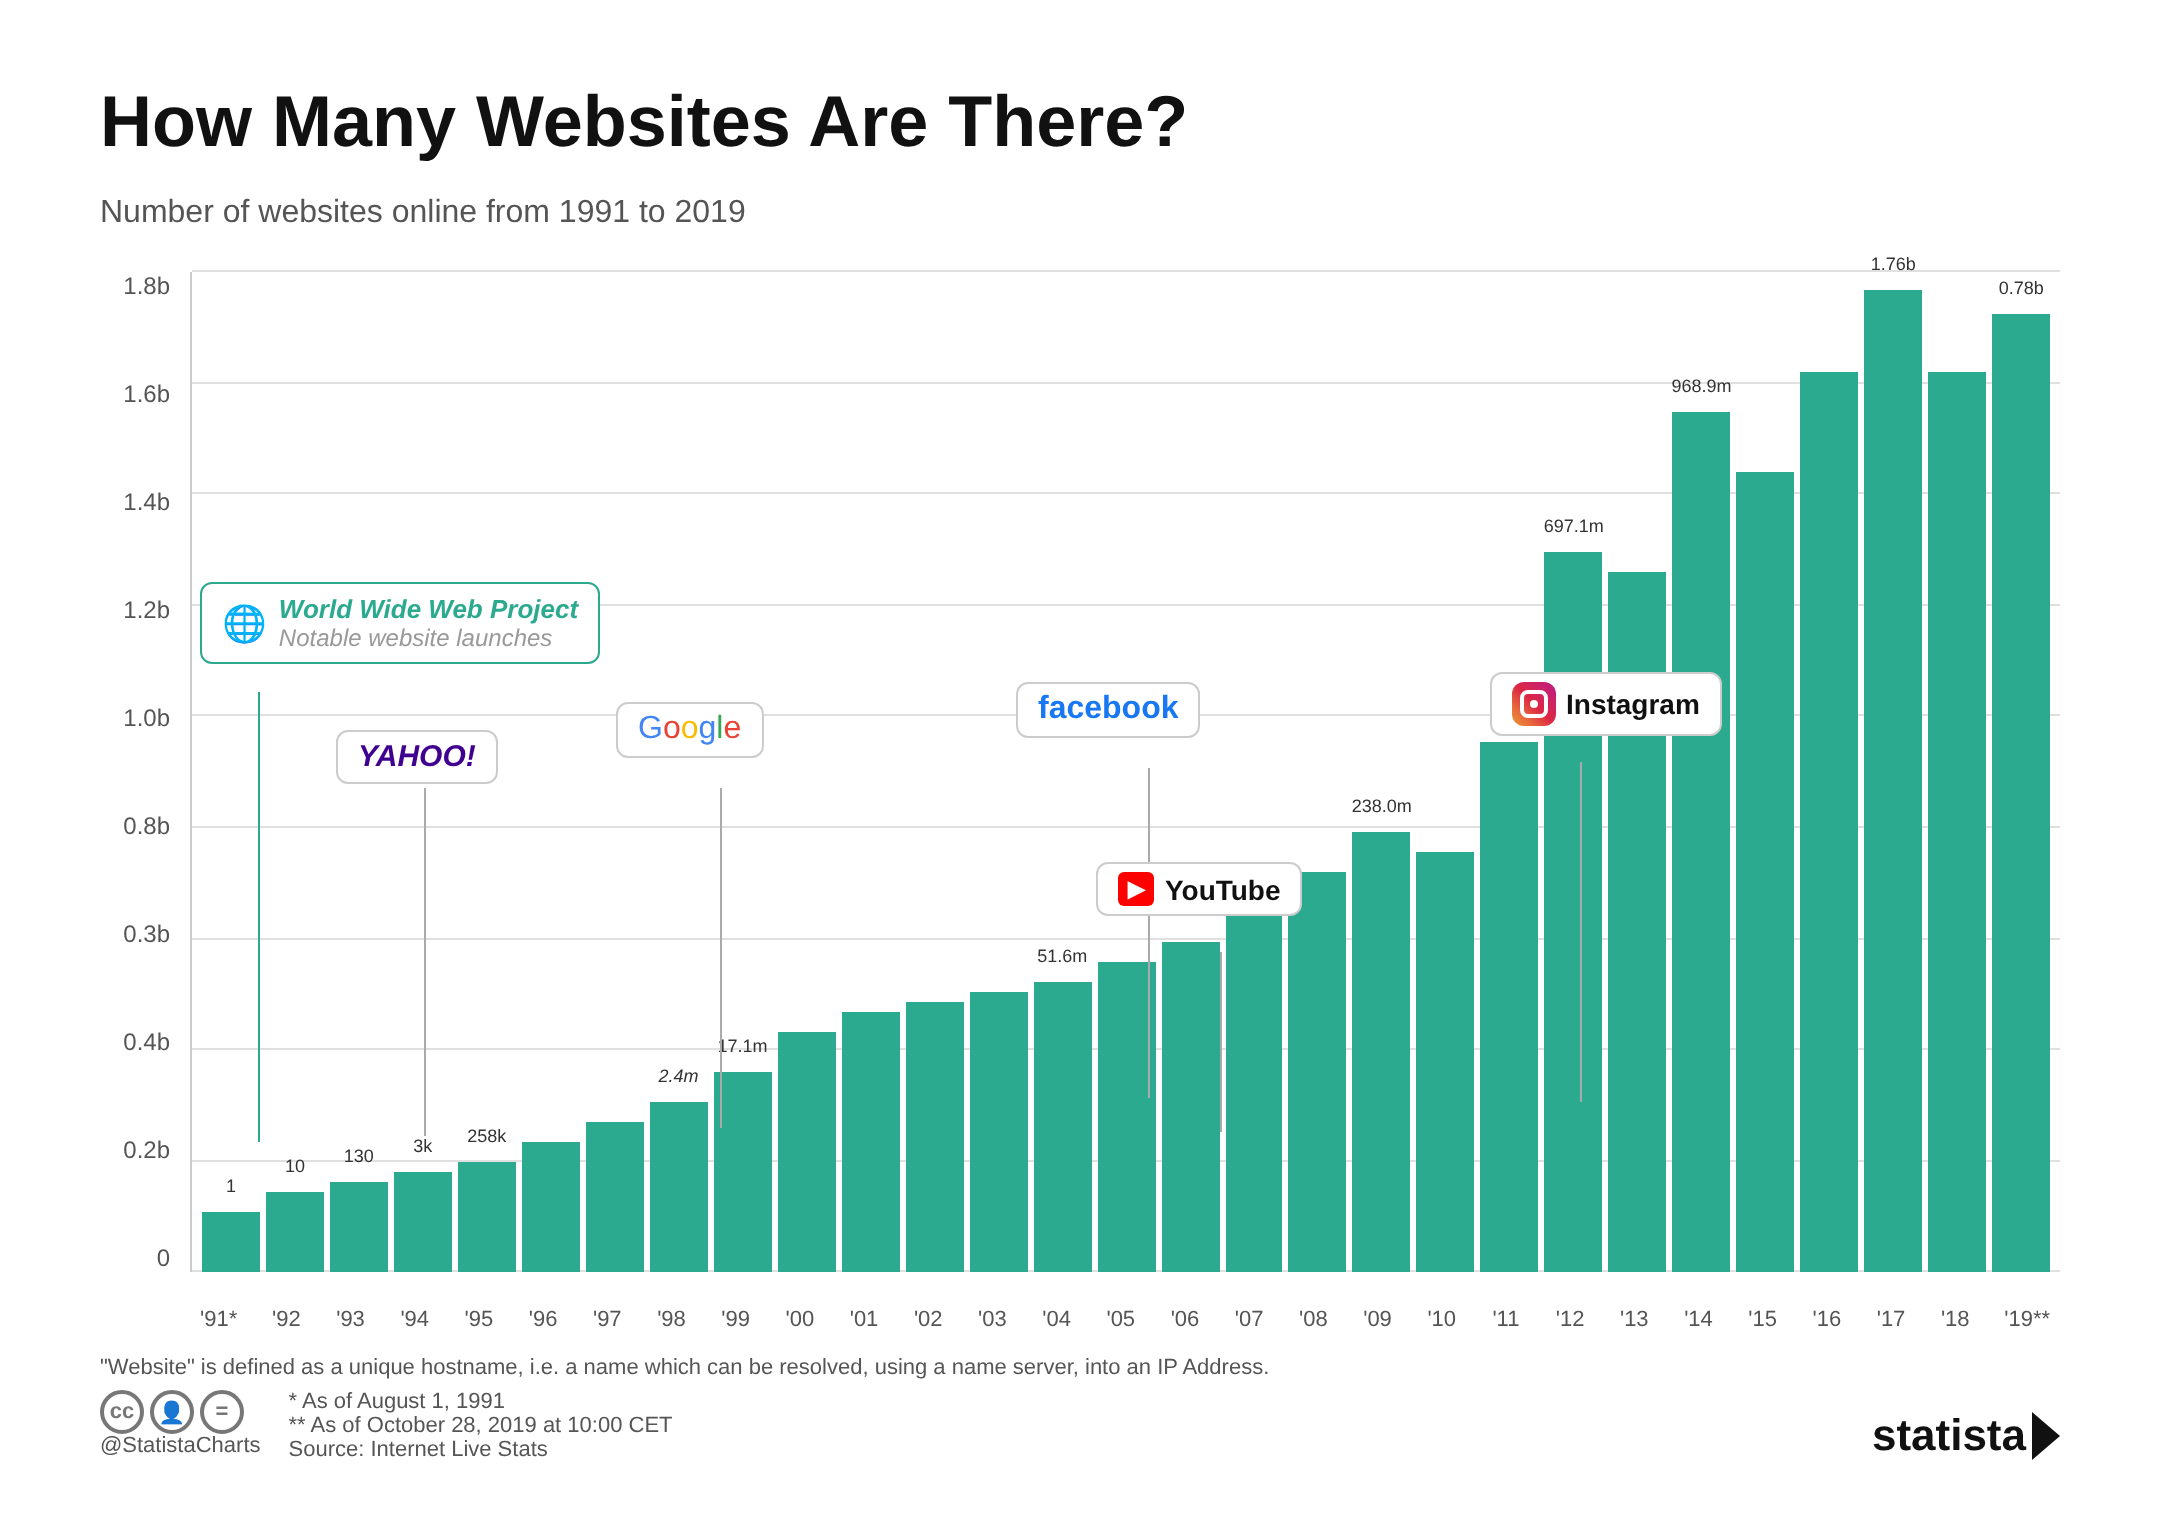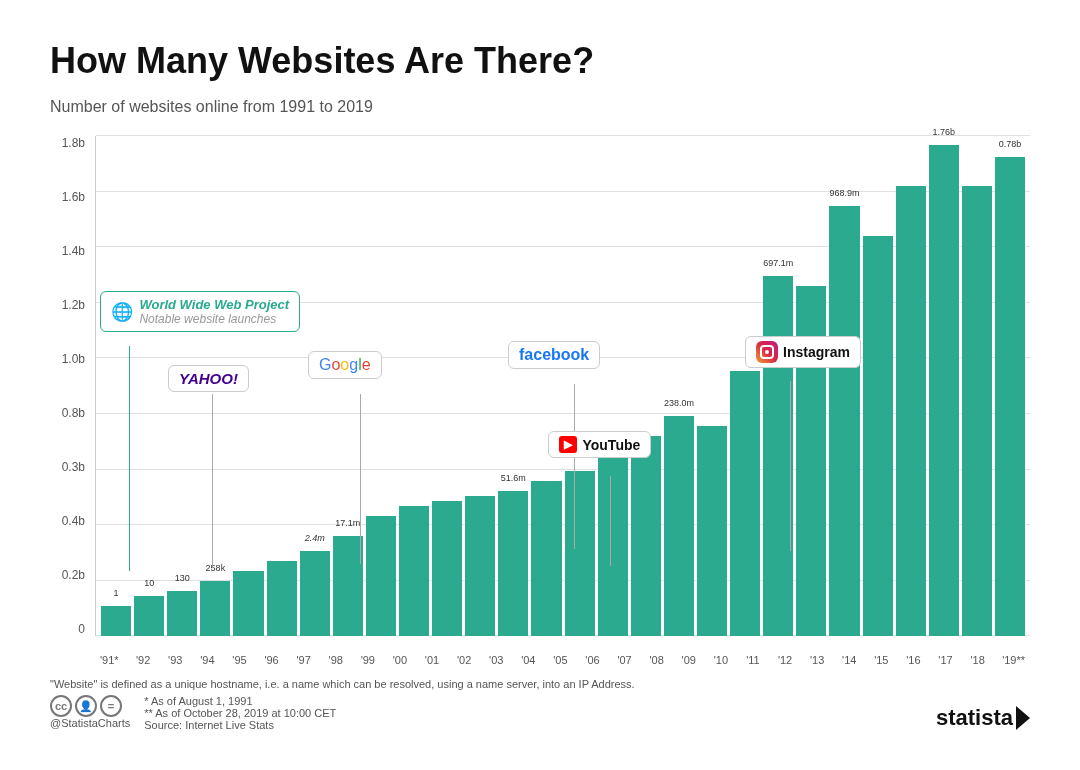--- a/index.html
+++ b/index.html
@@ -219,20 +219,25 @@
           </div>
         </div>
         <div class="bar-group">
           <div class="bar" style="height: 8%;">
             <div class="bar-label-top">10</div>
           </div>
         </div>
         <div class="bar-group">
           <div class="bar" style="height: 9%;">
             <div class="bar-label-top">130</div>
+          </div>
+        </div>
+        <div class="bar-group">
+          <div class="bar" style="height: 10%;">
+            <div class="bar-label-top">3k</div>
           </div>
         </div>
         <div class="bar-group">
           <div class="bar" style="height: 11%;">
             <div class="bar-label-top">258k</div>
           </div>
         </div>
         <div class="bar-group">
           <div class="bar" style="height: 13%;"></div>
         </div>

